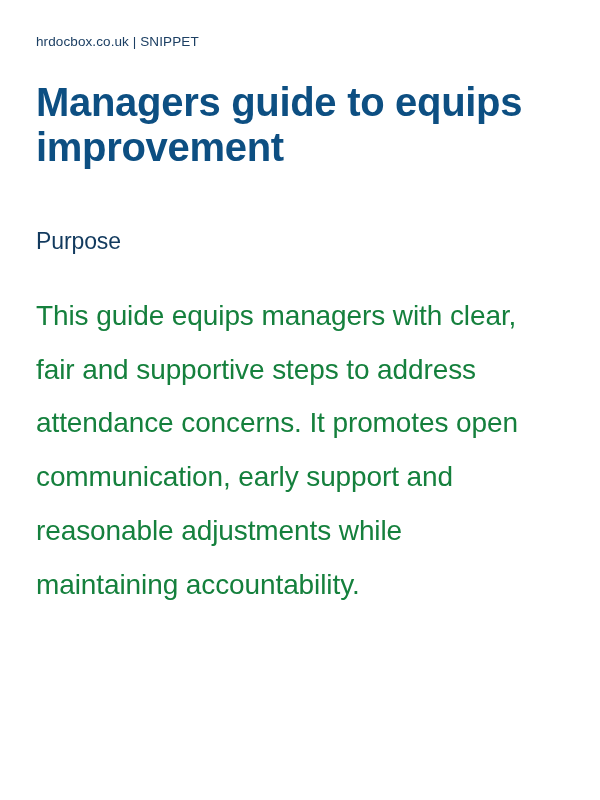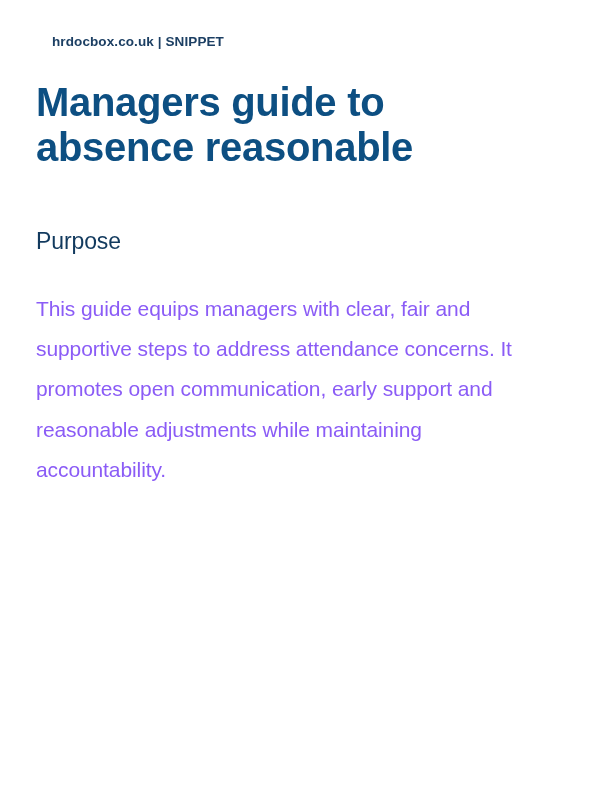--- a/index.html
+++ b/index.html
@@ -16,58 +16,58 @@
   }
   .page {
     box-sizing: border-box;
     width: 600px;
     height: 800px;
     padding: 34px 36px 0 36px;
     position: relative;
   }
   .kicker {
     font-size: 13.5px;
-    font-weight: 700;
+    font-weight: 400;
     color: #1c3f63;
     letter-spacing: 0.1px;
-    margin: 0 0 30px 16px;
+    margin: 0 0 30px 0;
     line-height: 1.2;
   }
   .doc-title {
     font-size: 40px;
     line-height: 1.12;
     font-weight: 700;
     color: #0d4f82;
     margin: 0 0 58px 0;
     letter-spacing: -0.3px;
     max-width: 510px;
   }
   .section-heading {
     font-size: 23px;
     font-weight: 400;
     color: #123a5e;
     margin: 0 0 34px 0;
     letter-spacing: -0.1px;
   }
   .body-text {
-    font-size: 21px;
+    font-size: 28px;
     line-height: 1.92;
     font-weight: 400;
-    color: #8b5cf6;
+    color: #15803d;
     margin: 0;
     max-width: 500px;
     letter-spacing: -0.1px;
   }
 </style>
 </head>
 <body>
 
 <div class="page">
 
   <div class="kicker">hrdocbox.co.uk | SNIPPET</div>
 
-  <h1 class="doc-title">Managers guide to absence reasonable</h1>
+  <h1 class="doc-title">Managers guide to equips improvement</h1>
 
   <h2 class="section-heading">Purpose</h2>
 
   <p class="body-text">This guide equips managers with clear, fair and supportive steps to address attendance concerns. It promotes open communication, early support and reasonable adjustments while maintaining accountability.</p>
 
 </div>
 
 </body></html>

